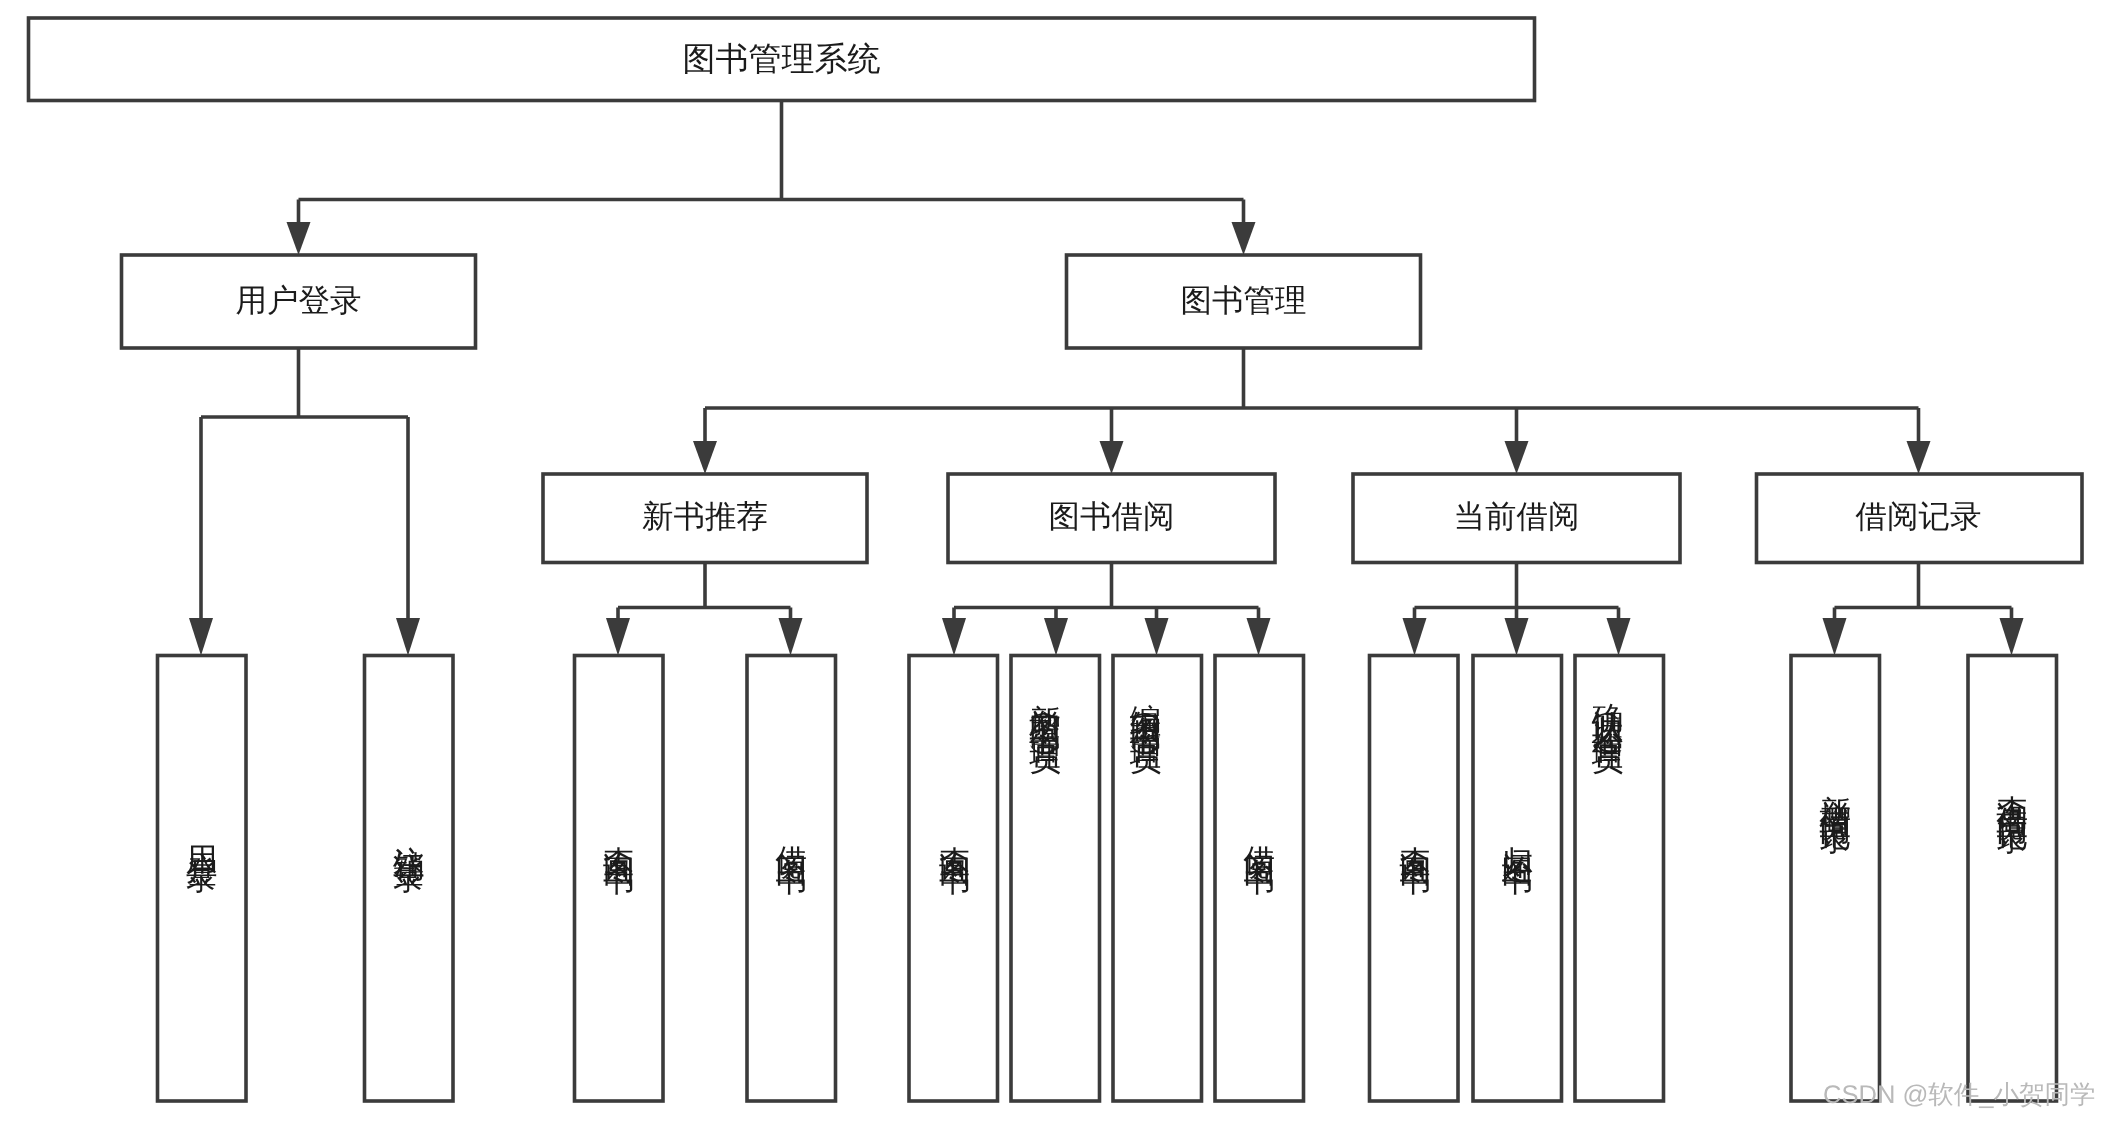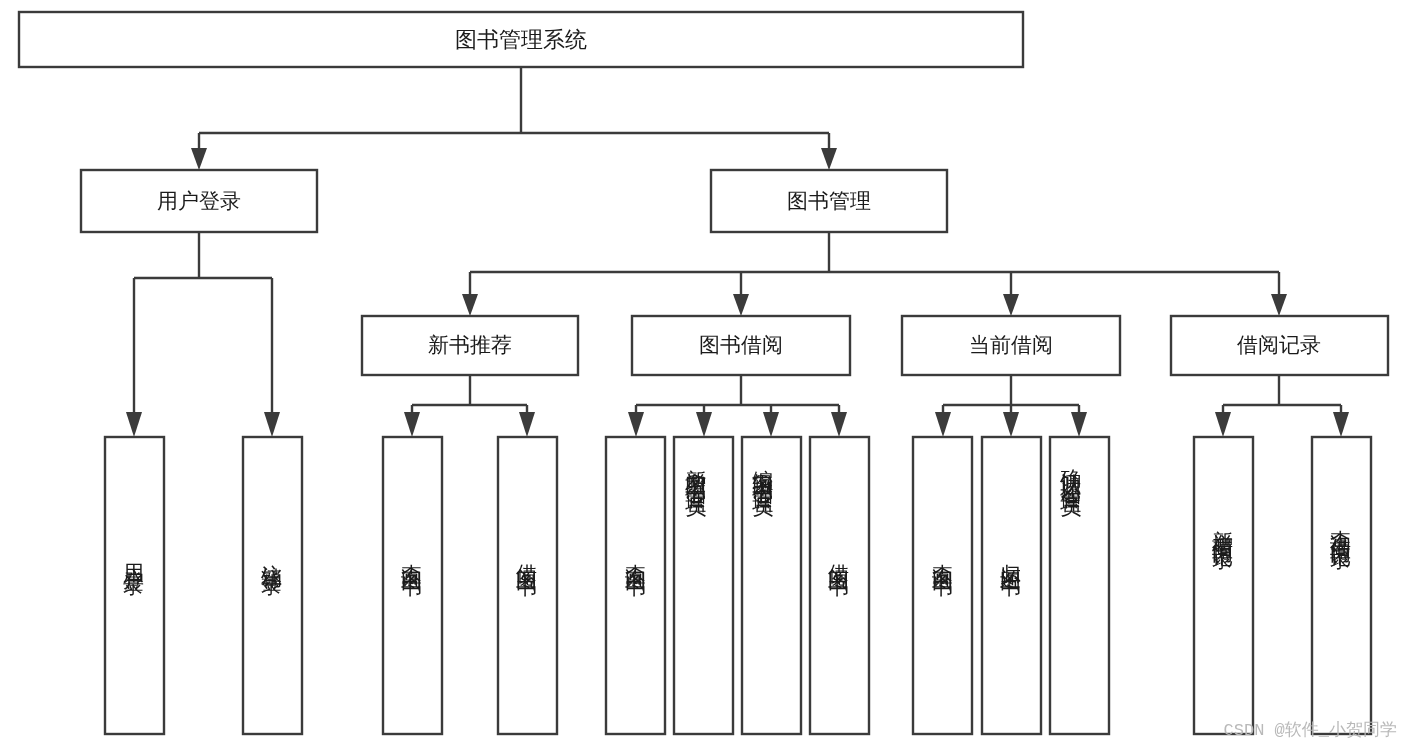--- a/index.html
+++ b/index.html
@@ -56,21 +56,21 @@
     fill: none;
   }
   .arrow-head {
     fill: #3b3b3b;
     stroke: none;
   }
   .watermark {
     position: absolute;
     right: 8px;
     bottom: 6px;
-    font-family: Liberation Mono, monospace;
+    font-family: Liberation Sans, sans-serif;
     font-size: 17px;
     color: #b9b9b9;
     white-space: nowrap;
     user-select: none;
   }
 </style>
 </head>
 <body>
 
 <div id="diagram-root">

